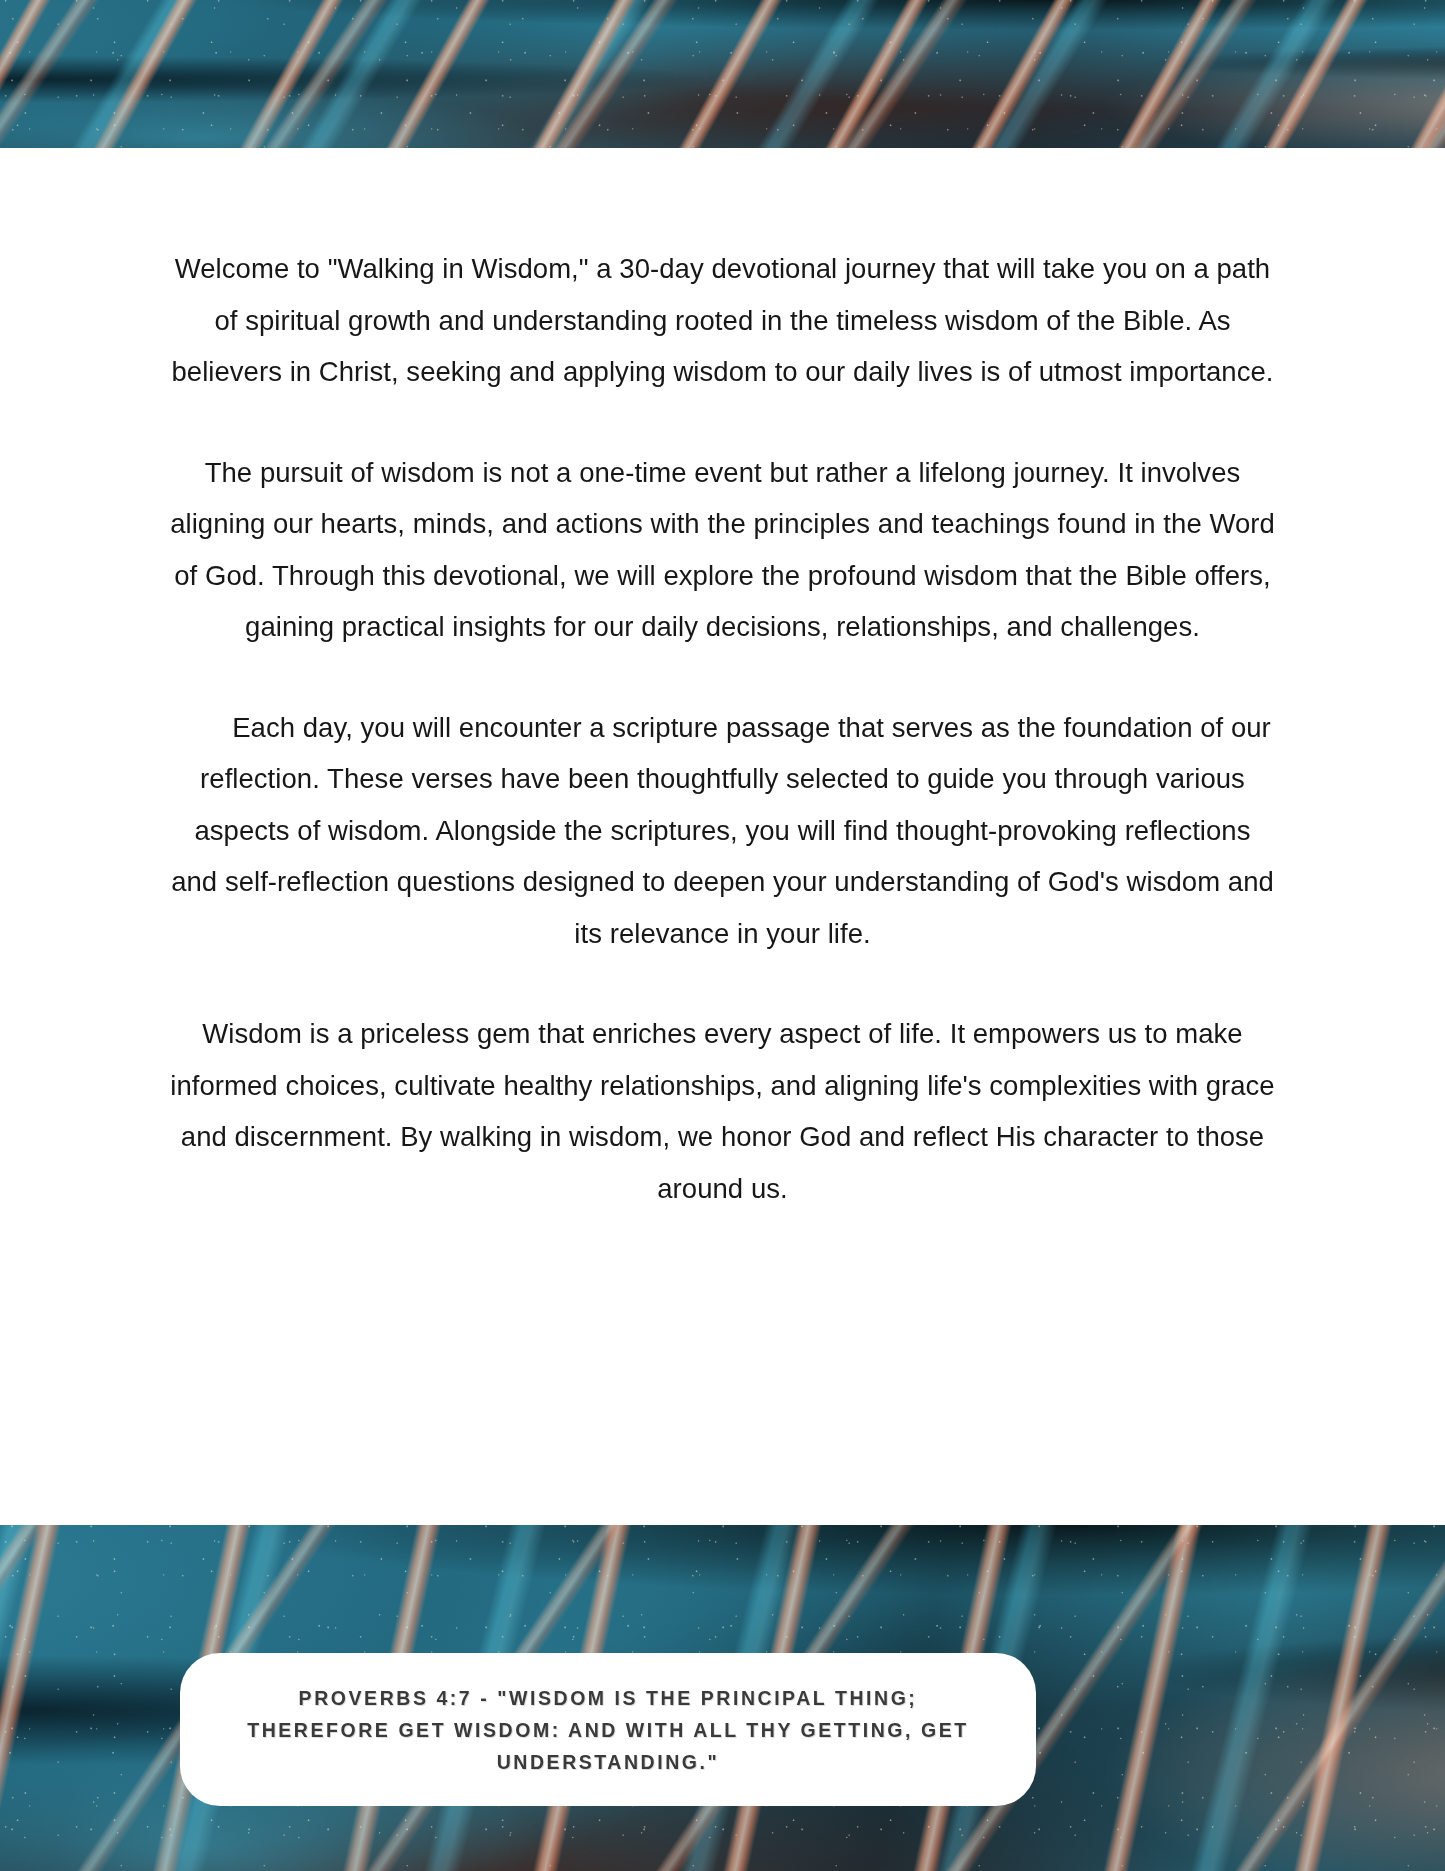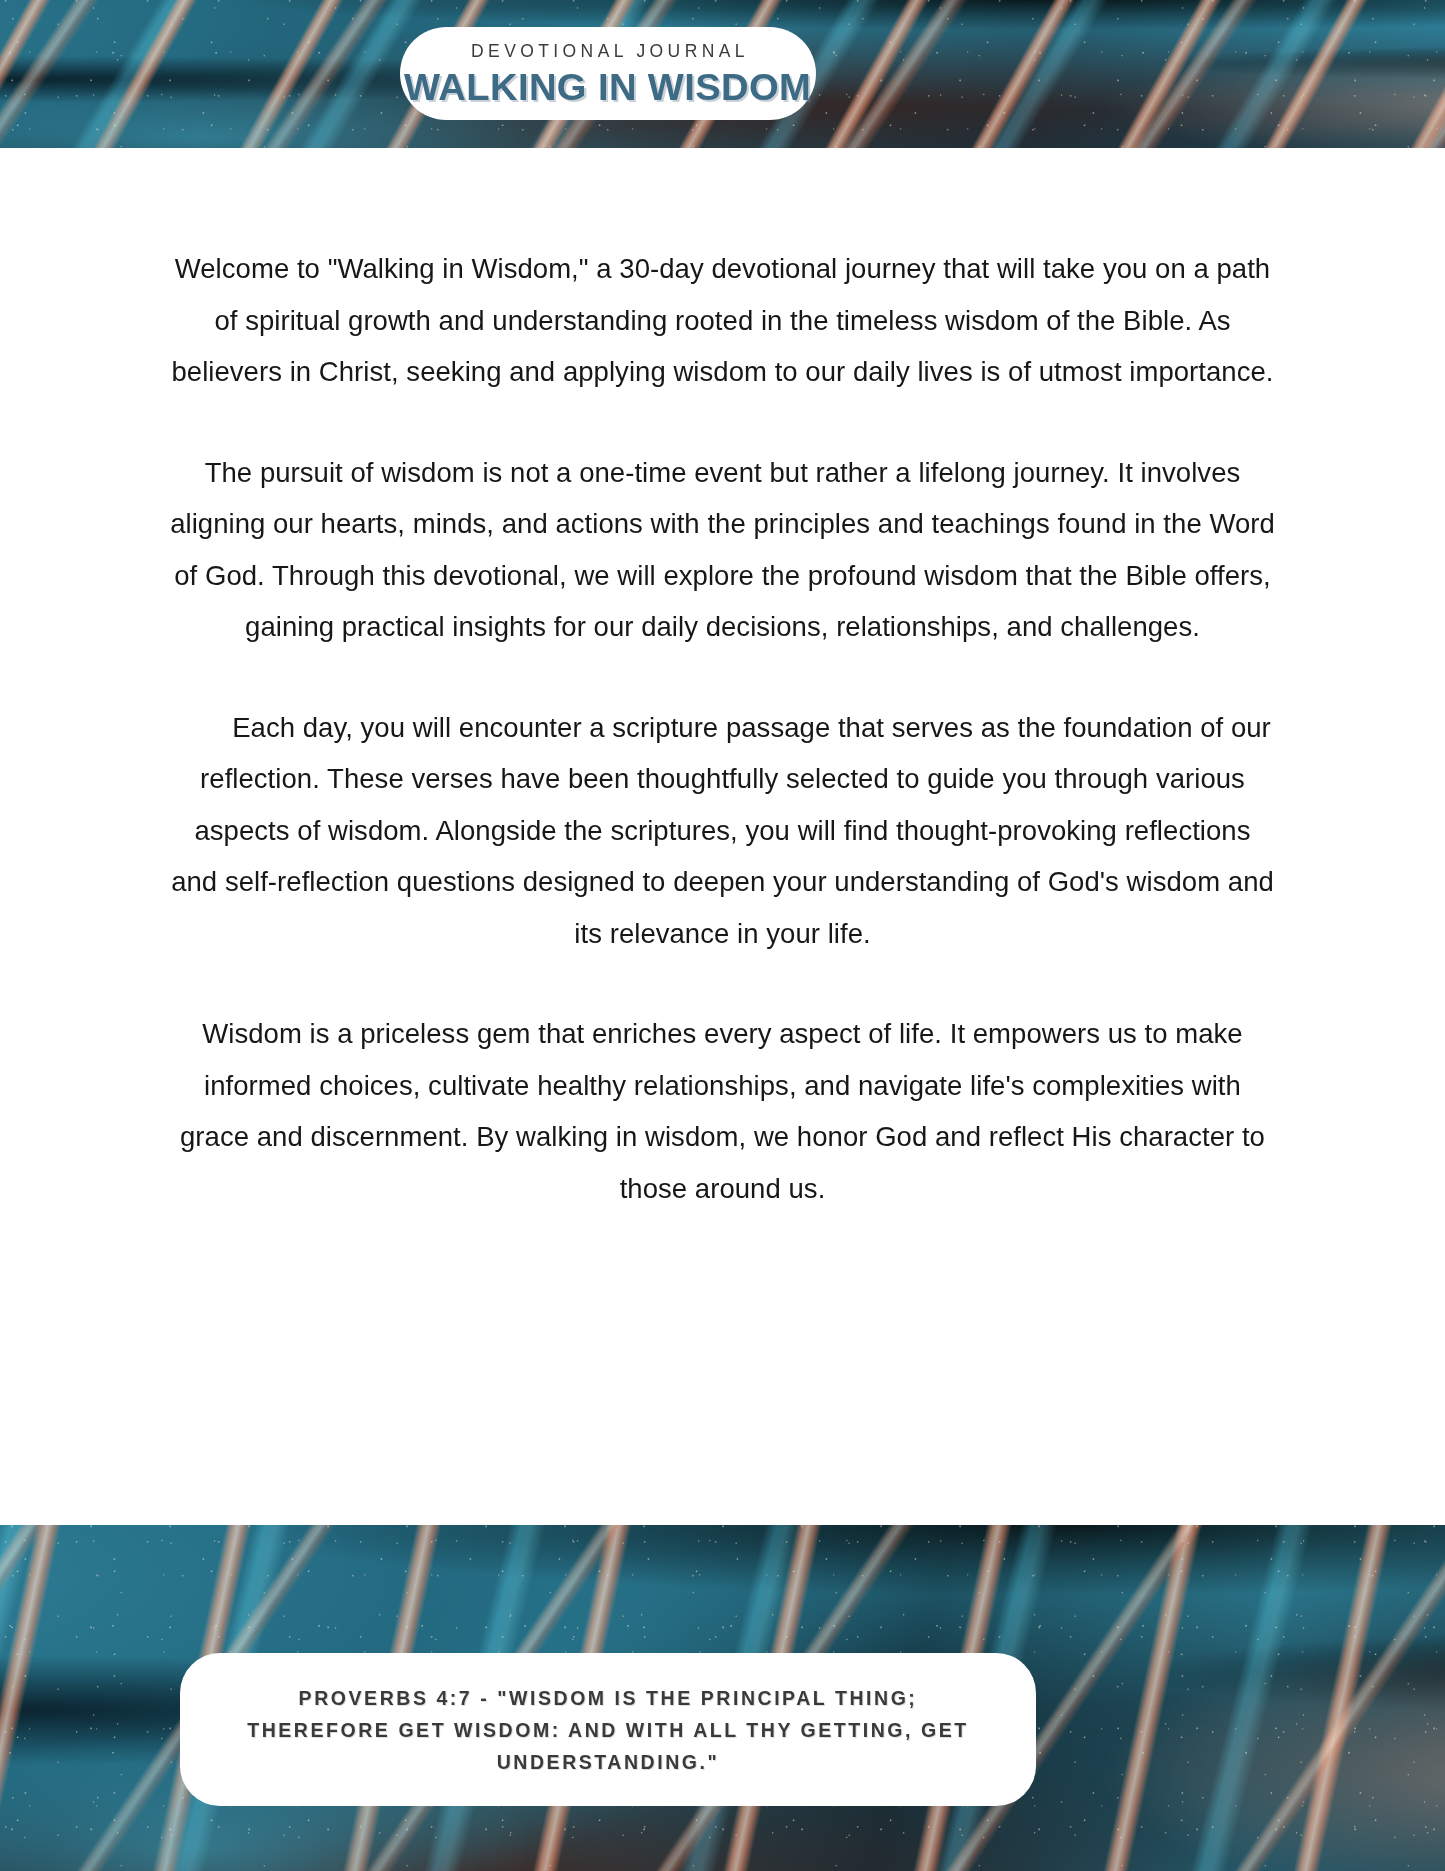--- a/index.html
+++ b/index.html
@@ -289,31 +289,27 @@
   <div class="marble" id="header-band">
     <div class="layer m-base"></div>
     <div class="layer m-dark"></div>
     <div class="layer m-cyan"></div>
     <div class="layer m-coral"></div>
     <div class="layer m-coral2"></div>
     <div class="layer m-swirl"></div>
     <div class="layer m-glitter"></div>
   </div>
 
-  <div class="header-badge">
-    <div class="kicker">DEVOTIONAL JOURNAL</div>
-    <div class="doc-title">WALKING IN WISDOM</div>
-  </div>
 
   <div class="content">
     <div class="body-text">
       <p>Welcome to "Walking in Wisdom," a 30-day devotional journey that will take you on a path of spiritual growth and understanding rooted in the timeless wisdom of the Bible. As believers in Christ, seeking and applying wisdom to our daily lives is of utmost importance.</p>
       <p>The pursuit of wisdom is not a one-time event but rather a lifelong journey. It involves aligning our hearts, minds, and actions with the principles and teachings found in the Word of God. Through this devotional, we will explore the profound wisdom that the Bible offers, gaining practical insights for our daily decisions, relationships, and challenges.</p>
       <p class="indented">Each day, you will encounter a scripture passage that serves as the foundation of our reflection. These verses have been thoughtfully selected to guide you through various aspects of wisdom. Alongside the scriptures, you will find thought-provoking reflections and self-reflection questions designed to deepen your understanding of God's wisdom and its relevance in your life.</p>
-      <p>Wisdom is a priceless gem that enriches every aspect of life. It empowers us to make informed choices, cultivate healthy relationships, and navigate life's complexities with grace and discernment. By walking in wisdom, we honor God and reflect His character to those around us.</p>
+      <p>Wisdom is a priceless gem that enriches every aspect of life. It empowers us to make informed choices, cultivate healthy relationships, and aligning life's complexities with grace and discernment. By walking in wisdom, we honor God and reflect His character to those around us.</p>
     </div>
   </div>
 
   <div class="marble" id="footer-band">
     <div class="layer m-base"></div>
     <div class="layer m-dark"></div>
     <div class="layer m-cyan"></div>
     <div class="layer m-coral"></div>
     <div class="layer m-coral2"></div>
     <div class="layer m-swirl"></div>

